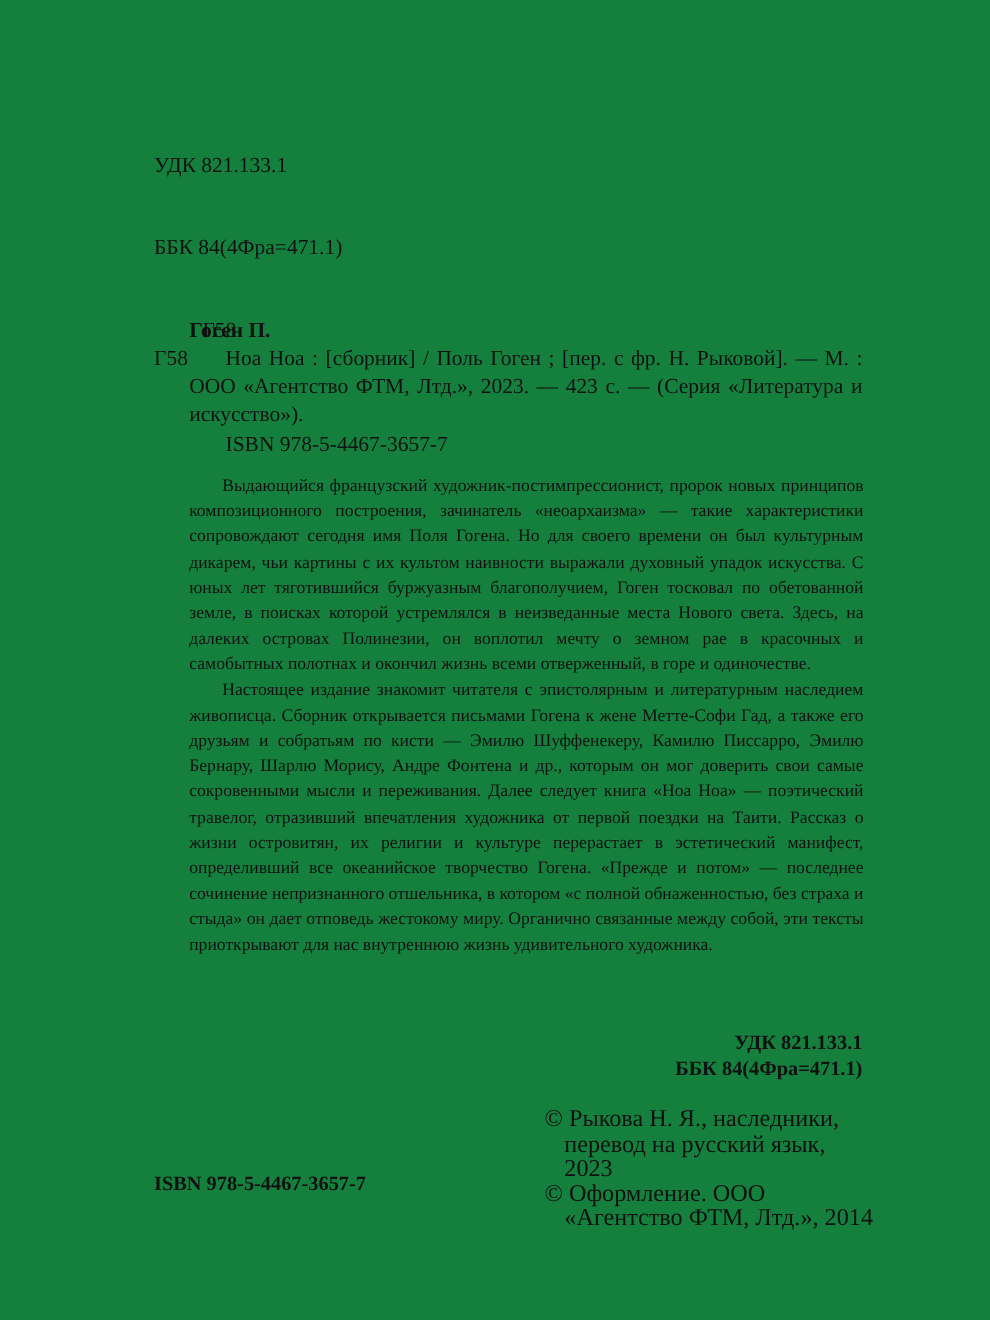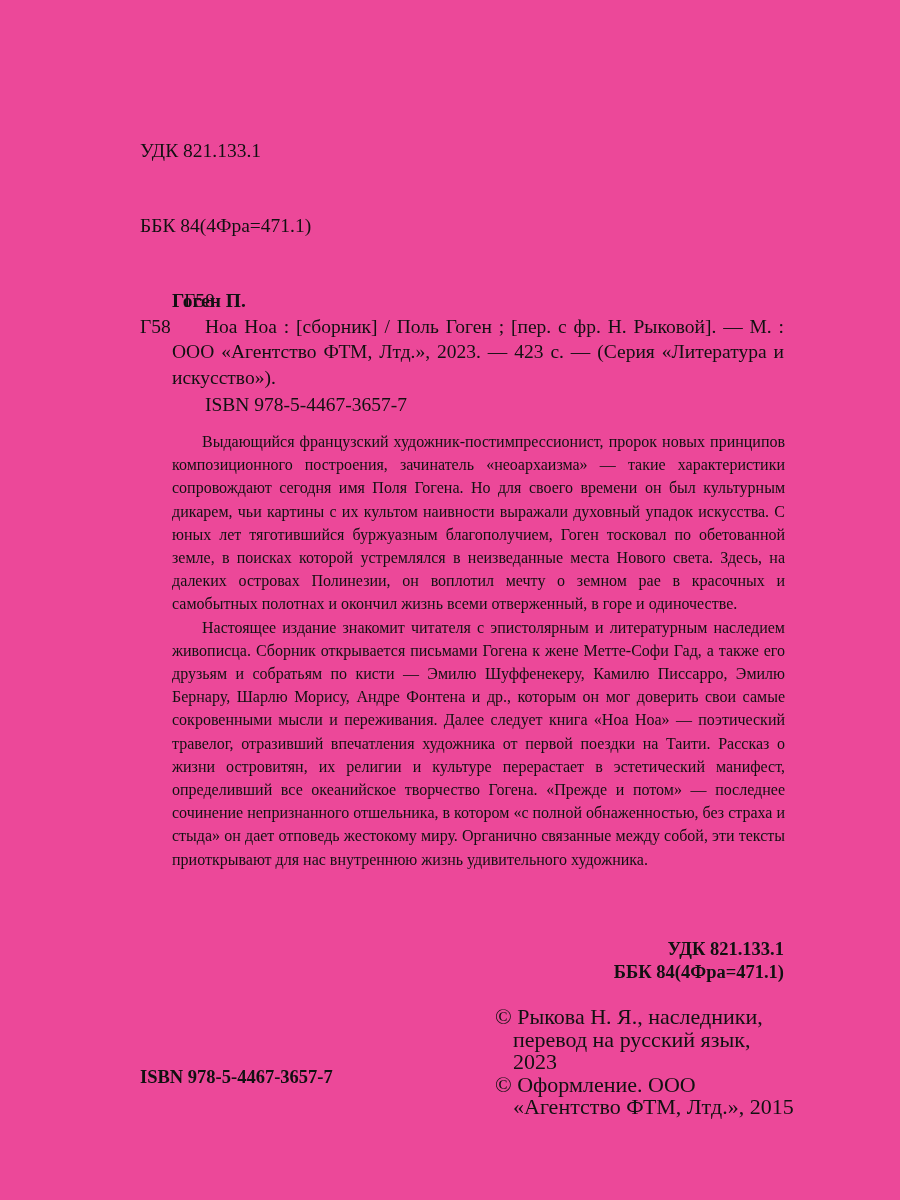--- a/index.html
+++ b/index.html
@@ -15,21 +15,21 @@
     font-family: "Liberation Serif", "DejaVu Serif", serif;
     color: #111111;
     -webkit-font-smoothing: antialiased;
   }
 
   .page {
     position: absolute;
     inset: 0;
     width: 900px;
     height: 1200px;
-    background: #ec4899;
+    background: #15803d;
     overflow: hidden;
   }
 
   
   .class-codes {
     position: absolute;
     left: 140px;
     top: 88px;
     font-size: 19.5px;
     line-height: 25px;
@@ -158,18 +158,18 @@
     <p>Настоящее издание знакомит читателя с эпистолярным и литературным наследием живописца. Сборник открывается письмами Гогена к жене Метте-Софи Гад, а также его друзьям и собратьям по кисти — Эмилю Шуффенекеру, Камилю Писсарро, Эмилю Бернару, Шарлю Морису, Андре Фонтена и др., которым он мог доверить свои самые сокровенными мысли и переживания. Далее следует книга «Ноа Ноа» — поэтический травелог, отразивший впечатления художника от первой поездки на Таити. Рассказ о жизни островитян, их религии и культуре перерастает в эстетический манифест, определивший все океанийское творчество Гогена. «Прежде и потом» — последнее сочинение непризнанного отшельника, в котором «с полной обнаженностью, без страха и стыда» он дает отповедь жестокому миру. Органично связанные между собой, эти тексты приоткрывают для нас внутреннюю жизнь удивительного художника.</p>
   </div>
 
   <div class="class-codes-bottom">
     <span>УДК 821.133.1</span>
     <span>ББК 84(4Фра=471.1)</span>
   </div>
 
   <div class="copyright">
     <span class="cr-entry">© Рыкова Н. Я., наследники, перевод на русский язык, 2023</span>
-    <span class="cr-entry">© Оформление. ООО «Агентство ФТМ, Лтд.», 2015</span>
+    <span class="cr-entry">© Оформление. ООО «Агентство ФТМ, Лтд.», 2014</span>
   </div>
 
   <div class="isbn-bottom">ISBN 978-5-4467-3657-7</div>
 
 </div>
 
 </body></html>

